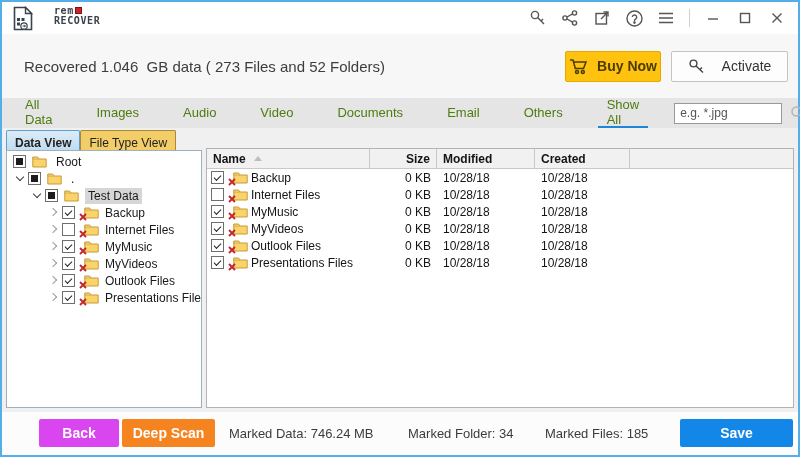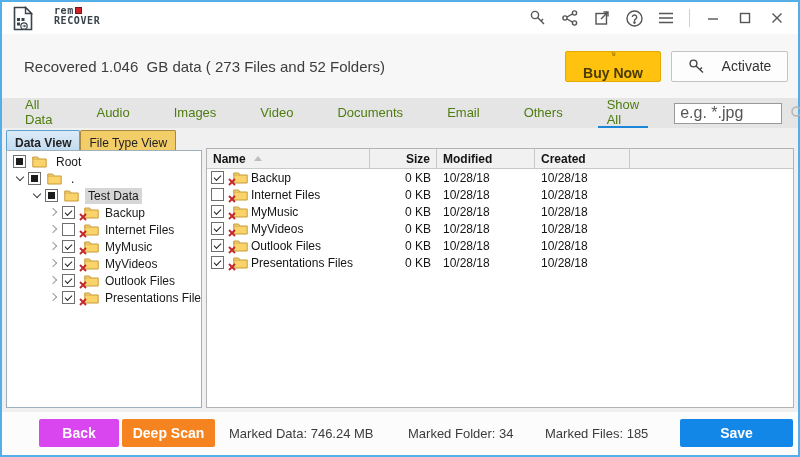--- a/index.html
+++ b/index.html
@@ -16,31 +16,31 @@
   .tb-icons { margin-left:auto; display:flex; align-items:center; gap:2px; }
   .tbi { width:30px; height:26px; display:flex; align-items:center; justify-content:center; cursor:default; }
   .tbi svg { stroke:#555; fill:none; stroke-width:1.4; }
   .tb-sep { width:1px; height:18px; background:#d0d0d0; margin:0 6px; }
 
   
   .header { height:64px; background:#f7f7f7; display:flex; align-items:center; padding:0 10px 0 22px; flex:0 0 auto; }
   .summary { font-size:15px; color:#3d3d3d; white-space:pre; }
   .header-buttons { margin-left:auto; display:flex; gap:10px; }
   .btn-buy { display:flex; align-items:center; gap:9px; width:96px; height:31px; justify-content:center;
-             background:#ffc20e; border:1px solid #e3a900; border-radius:2px; font-size:14px; font-weight:bold; color:#4a3b00; cursor:pointer;flex-direction:column; }
+             background:#ffc20e; border:1px solid #e3a900; border-radius:2px; font-size:14px; font-weight:bold; color:#4a3b00; cursor:pointer; }
   .btn-activate { display:flex; align-items:center; gap:16px; width:117px; height:31px; justify-content:center;
              background:#fdfdfd; border:1px solid #c3c3c3; border-radius:2px; font-size:14px; color:#333; cursor:pointer; }
 
   
   .filterbar { height:30px; background:#e5e5e5; display:flex; align-items:stretch; padding-left:14px; flex:0 0 auto; }
   .ftabs { display:flex; }
   .ftab { padding:0 9px; margin-right:26px; display:flex; align-items:center; font-size:13px; color:#4d7c0f; cursor:pointer; border-bottom:2px solid transparent; }
   .ftab.active { border-bottom:2px solid #1c86d8; }
   .searchwrap { margin-left:auto; display:flex; align-items:center; gap:8px; padding-right:10px; }
-  .search-input { width:108px; height:21px; border:1px solid #999; background:#fff; font-size:16px; padding:0 5px; color:#3b82f6; }
+  .search-input { width:108px; height:21px; border:1px solid #999; background:#fff; font-size:12px; padding:0 5px; color:#3b82f6; }
   .search-input::placeholder { color:#555; }
   .searchbtn { display:flex; align-items:center; gap:4px; font-size:12px; color:#a9a9a9; cursor:default; }
 
   
   .content { flex:1 1 auto; position:relative; background:#f0f0f0; }
   .left-panel { position:absolute; left:4px; top:2px; width:196px; bottom:4px; }
   .ptabs { display:flex; height:24px; }
   .ptab { padding:0 8px; display:flex; align-items:center; font-size:12px; border:1px solid #a9883f; border-bottom:none; background:#f2cd68; color:#222; cursor:pointer; border-radius:2px 2px 0 0; }
   .ptab.active { background:linear-gradient(#ddebf7,#bcd9ef); border:1px solid #5c9fd3; border-bottom:none; font-weight:bold; }
   .treebox { position:absolute; left:0; right:0; top:20px; bottom:0; background:#fff; border:1px solid #9fb0bd; overflow:hidden; padding-top:2px; }
@@ -176,22 +176,22 @@
             <path d="M8 8 L15 14.5 M12 11.5 L14 9.5"></path>
         </svg>
         <span>Activate</span>
       </button>
     </div>
   </div>
 
   <div class="filterbar">
     <nav class="ftabs" id="filter-tabs">
         <div class="ftab">All Data</div>
+        <div class="ftab">Images</div>
         <div class="ftab">Audio</div>
-        <div class="ftab">Images</div>
         <div class="ftab">Video</div>
         <div class="ftab">Documents</div>
         <div class="ftab">Email</div>
         <div class="ftab">Others</div>
         <div class="ftab active">Show All</div>
       </nav>
     <div class="searchwrap">
       <input class="search-input" placeholder="e.g. *.jpg" style="">
       <span class="searchbtn">
         <svg width="16" height="16" viewBox="0 0 16 16" fill="none" stroke="#b5b5b5" stroke-width="1.5">

